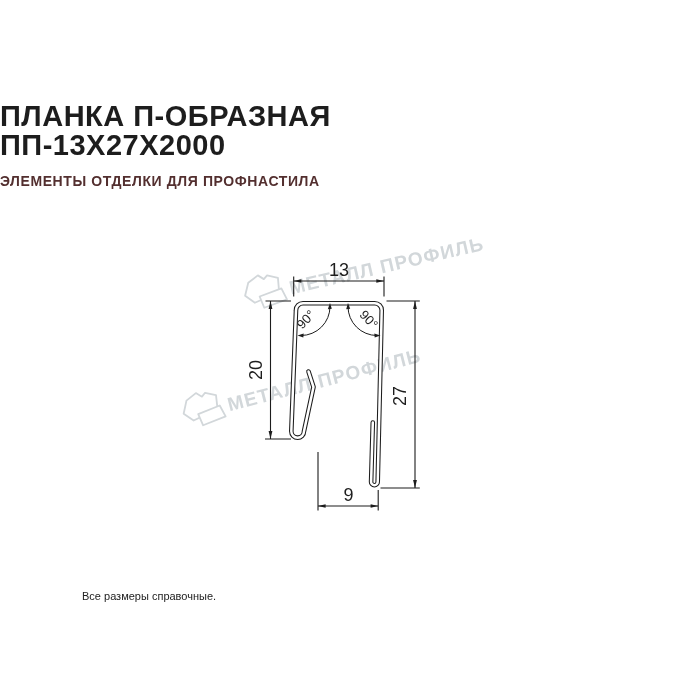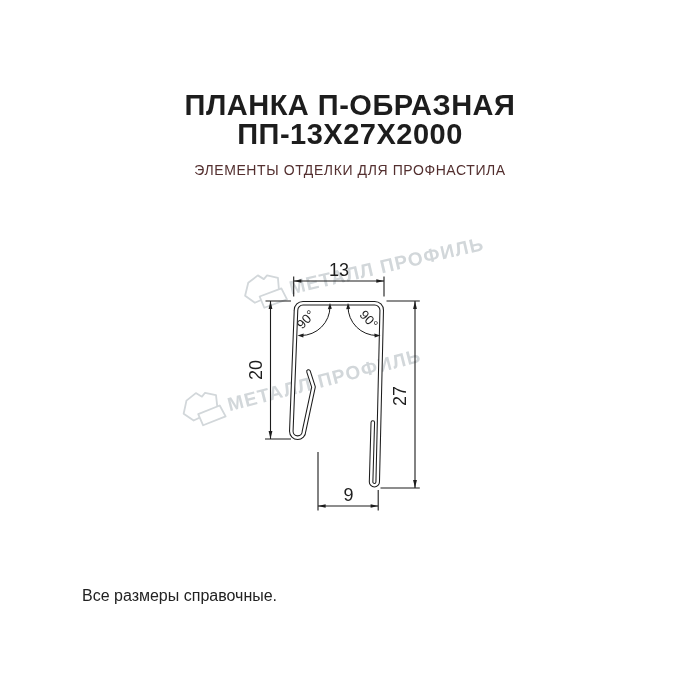--- a/index.html
+++ b/index.html
@@ -1,23 +1,23 @@
 <!DOCTYPE html>
 <html><head>
 <meta charset="utf-8">
 <style>
   html,body{margin:0;padding:0;background:#fff;}
   .page{position:relative;width:700px;height:700px;background:#fff;overflow:hidden;
         font-family:"Liberation Sans",sans-serif;}
-  .header{position:absolute;top:91px;left:0;width:700px;text-align:center;color:#1d1d1d;}
+  .header{position:absolute;top:102px;left:0;width:700px;text-align:left;color:#1d1d1d;}
   .title-line{font-size:29px;line-height:29px;font-weight:bold;letter-spacing:0.5px;}
-  .subtitle{margin-top:14px;font-size:14px;line-height:14px;font-weight:normal;
+  .subtitle{margin-top:14px;font-size:14px;line-height:14px;font-weight:bold;
             letter-spacing:0.6px;color:#532f2f;}
   .drawing{position:absolute;left:0;top:0;}
-  .footer{position:absolute;left:82px;top:588px;font-size:16px;line-height:16px;color:#222;}
+  .footer{position:absolute;left:82px;top:588px;font-size:11px;line-height:16px;color:#222;}
   
   .wm-text{font-size:19px;font-weight:bold;letter-spacing:1.2px;fill:#d2d7da;}
   .wm-logo{fill:#ffffff;stroke:#d2d7da;stroke-width:1.8;stroke-linejoin:round;}
   .metal-outer{fill:none;stroke:#1d1d1d;stroke-width:4.6;stroke-linecap:round;stroke-linejoin:round;}
   .metal-inner{fill:none;stroke:#ffffff;stroke-width:2.5;stroke-linecap:round;stroke-linejoin:round;}
   .dimline{fill:none;stroke:#1d1d1d;stroke-width:1.1;}
   .arc{fill:none;stroke:#1d1d1d;stroke-width:1;}
   .arrow{fill:#1d1d1d;stroke:none;}
   .dimtext{font-size:18px;fill:#1d1d1d;}
   .angletext{font-size:13px;fill:#1d1d1d;}

